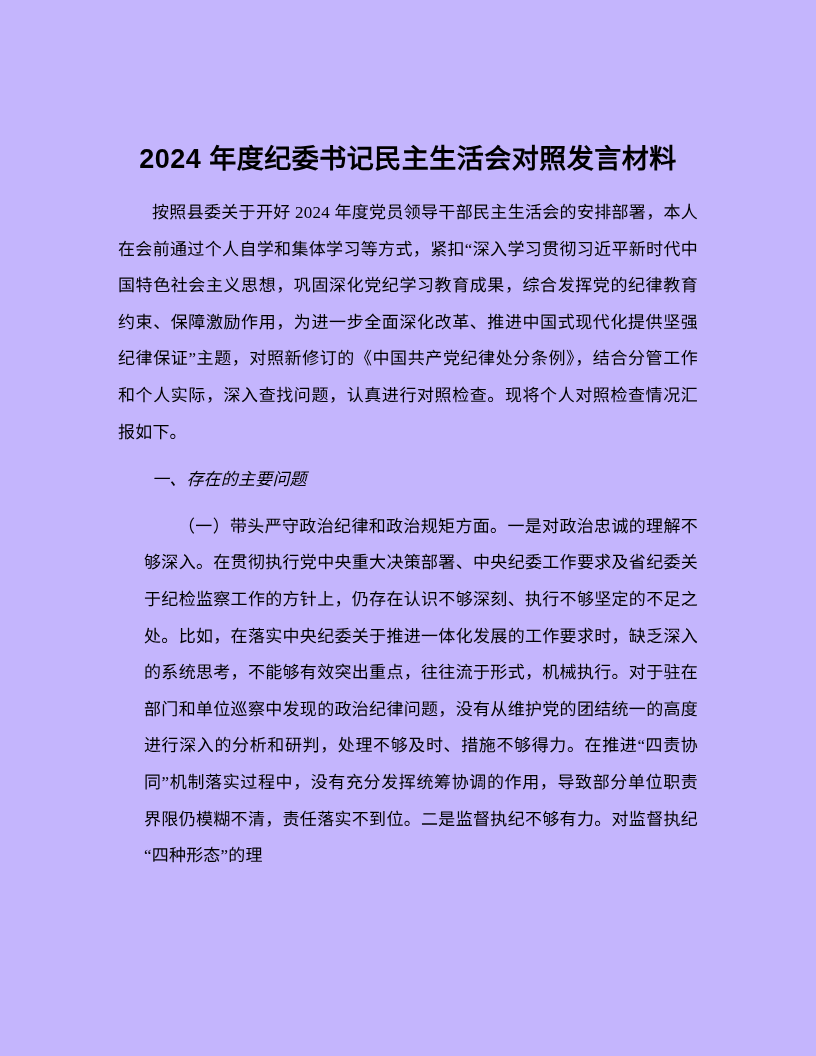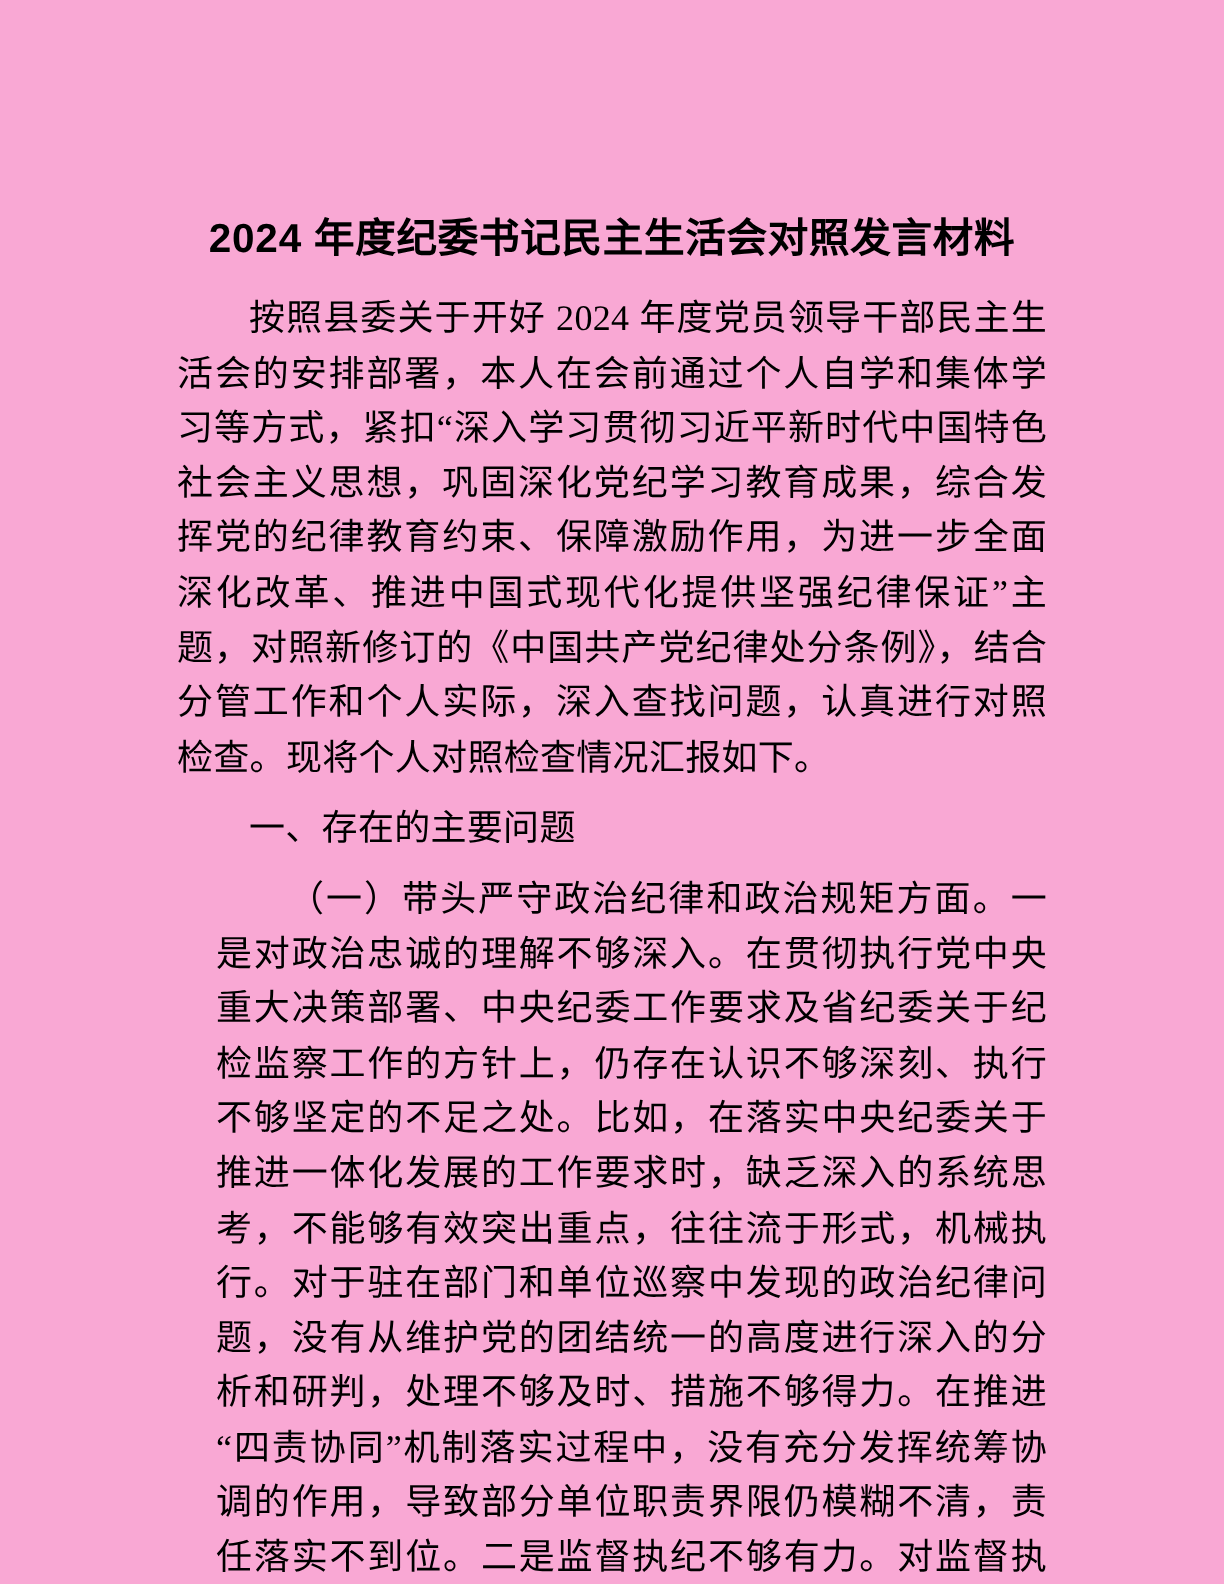--- a/index.html
+++ b/index.html
@@ -4,21 +4,21 @@
 <style>
   html, body {
     margin: 0;
     padding: 0;
     background: #ffffff;
   }
   .page {
     position: relative;
     width: 816px;
     height: 1056px;
-    background: #f9a8d4;
+    background: #c4b5fd;
     overflow: hidden;
     color: #000000;
   }
   .content {
     position: absolute;
     left: 118px;
     top: 137px;
     width: 580px;
   }
   .doc-title {
@@ -27,28 +27,29 @@
     font-weight: 700;
     font-size: 27px;
     line-height: 44px;
     text-align: center;
     letter-spacing: 0.5px;
     white-space: nowrap;
   }
   .para {
     margin: 0;
     font-family: "Liberation Serif", "DejaVu Serif", serif;
-    font-size: 24px;
+    font-size: 17px;
     line-height: 36.6px;
     text-align: justify;
     text-indent: 2em;
     letter-spacing: 0.2px;
   }
   .section-heading {
     margin-top: 11px;
+    font-style: italic;
   }
   .body-after-heading {
     margin-top: 10px;
     margin-left: 26px;
   }
 </style>
 </head>
 <body>
 
 <div class="page">

